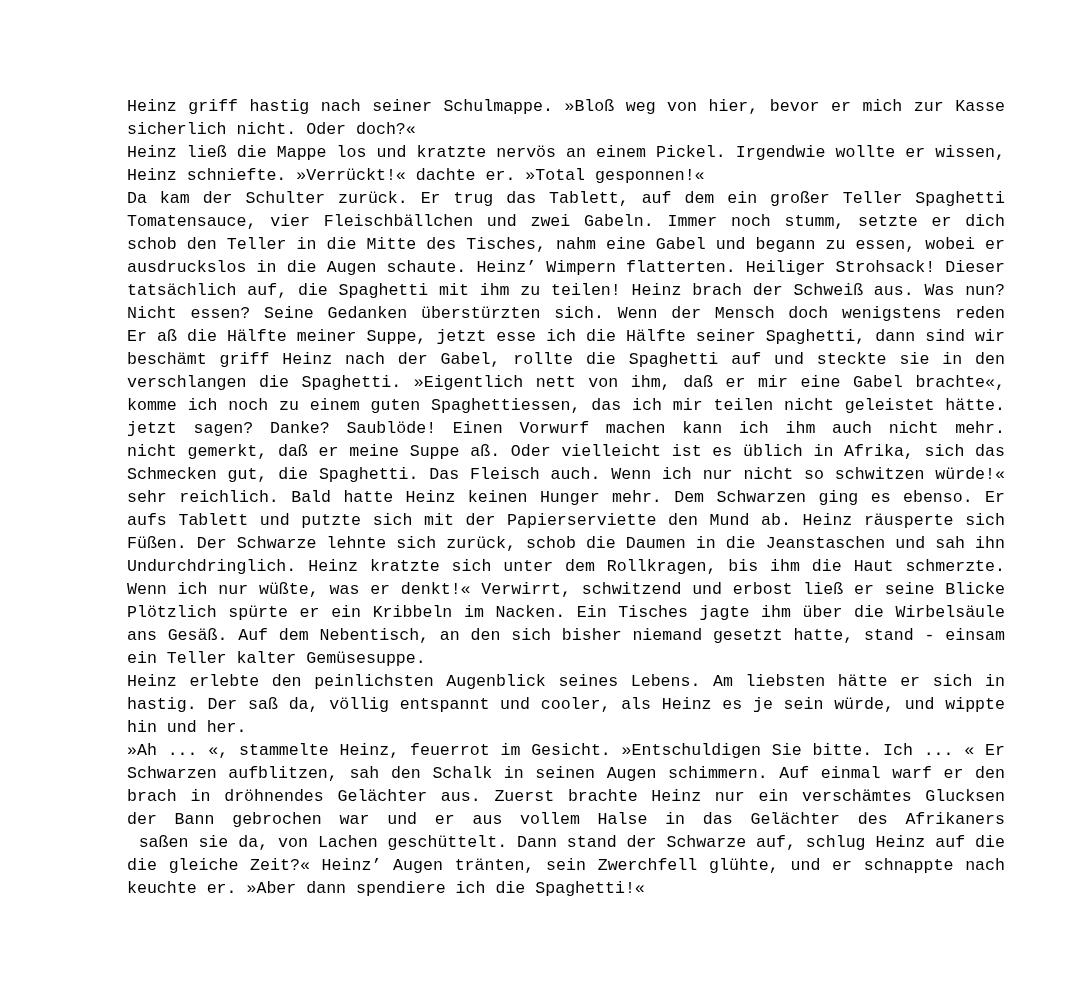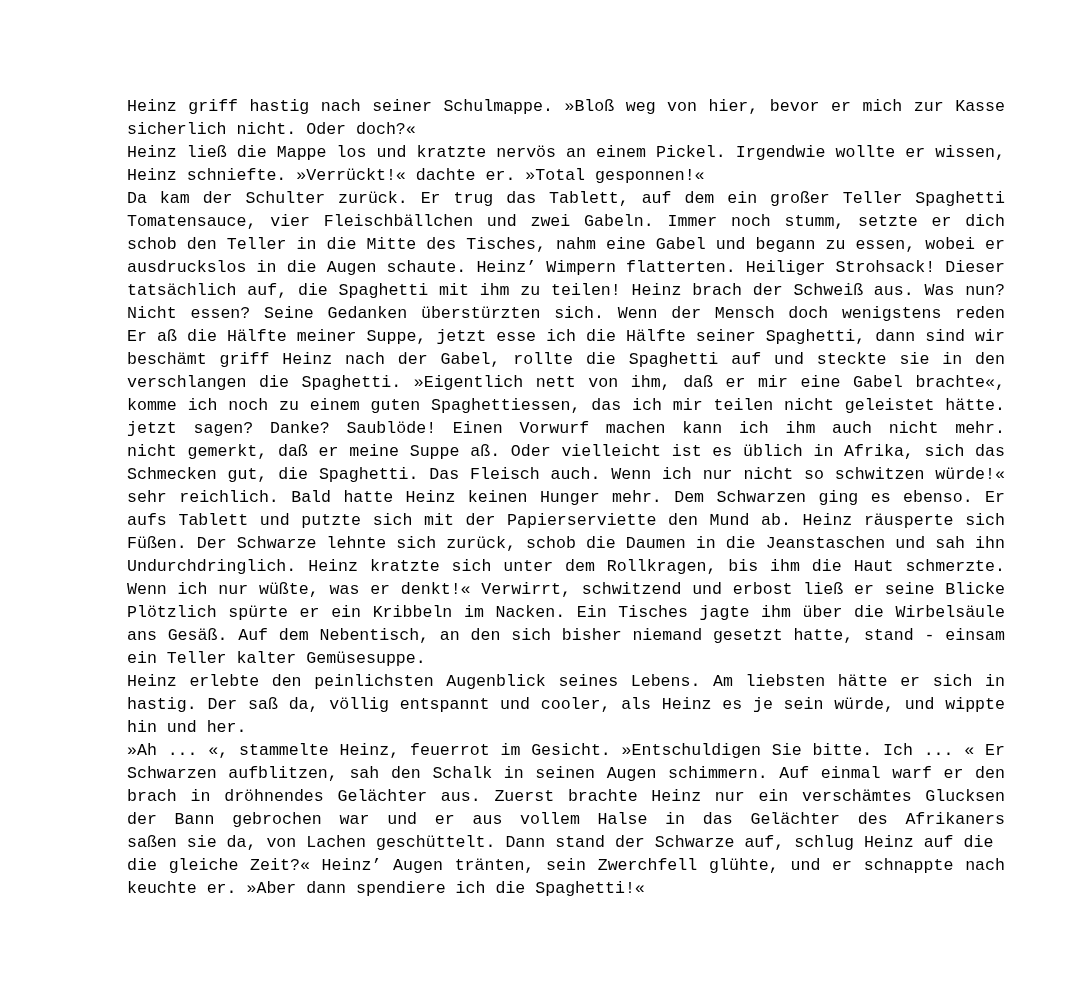--- a/index.html
+++ b/index.html
@@ -32,21 +32,21 @@
     line-height: 23px;
     font-size: 16.6px;
     overflow: hidden;
     white-space: normal;
   }
   .align-justify {
     text-align: justify;
     text-align-last: justify;
   }
   .align-left {
-    text-align: left;
+    text-align: right;
     text-align-last: left;
   }
 </style>
 </head>
 <body>
 
 <div class="page">
   <div class="text-block">
       <div class="line align-justify"><span>Heinz griff hastig nach seiner Schulmappe. »Bloß weg von hier, bevor er mich zur Kasse bittet! Aber nein,</span></div>
       <div class="line align-left"><span>sicherlich nicht. Oder doch?«</span></div>

